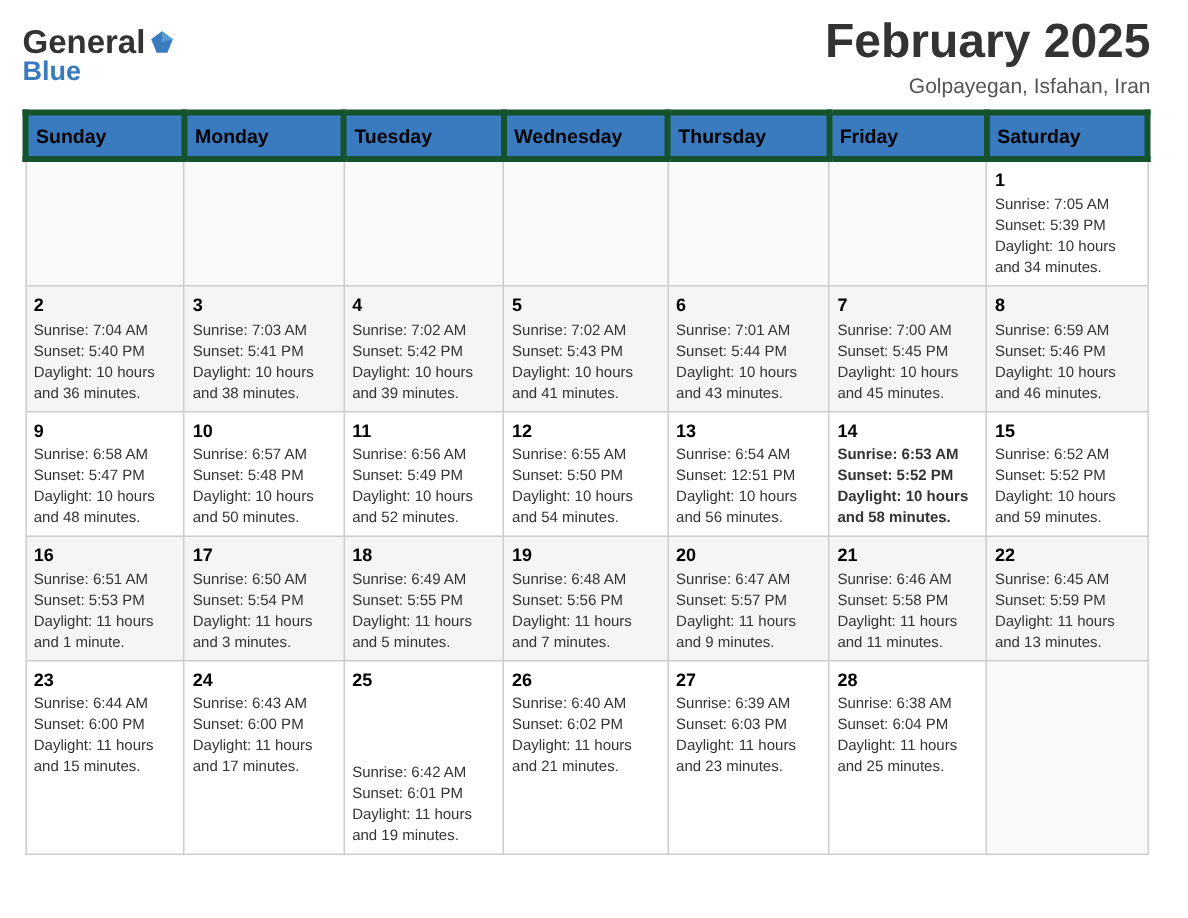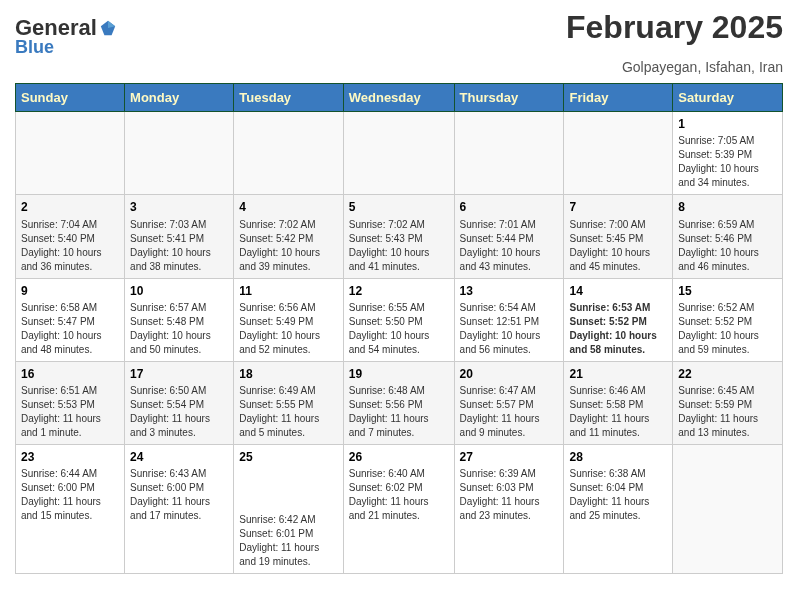--- a/index.html
+++ b/index.html
@@ -6,21 +6,21 @@
     body {
       font-family: Arial, sans-serif;
       background: #fff;
       width: 792px;
       min-height: 612px;
       padding: 0;
     }
     .page {
       width: 792px;
       background: #fff;
-      padding: 10px 9px 15px 15px;
+      padding: 10px 25px 15px 15px;
     }
     .header {
       display: flex;
       justify-content: space-between;
       align-items: flex-start;
       margin-bottom: 8px;
     }
     .logo {
       display: flex;
       flex-direction: column;
@@ -49,35 +49,35 @@
     }
     .month-year {
       font-size: 32px;
       font-weight: bold;
       color: #333;
       line-height: 1.1;
     }
     .location {
       font-size: 14px;
       color: #555;
-      margin-top: 14px;
+      margin-top: 4px;
     }
     .calendar {
       width: 100%;
       border-collapse: collapse;
       border: 1px solid #ccc;
     }
     .calendar th {
       background-color: #3a7abf;
-      color: #fef9c3;
+      color: #000000;
       font-size: 13px;
       font-weight: bold;
       padding: 6px 5px;
       text-align: left;
-      border: 1px solid #14532d;
+      border: 4px solid #14532d;
     }
     .calendar td {
       vertical-align: top;
       border: 1px solid #ccc;
       padding: 4px 5px;
       width: 113px;
       min-height: 80px;
       font-size: 10.5px;
       line-height: 1.35;
       background: #fff;

